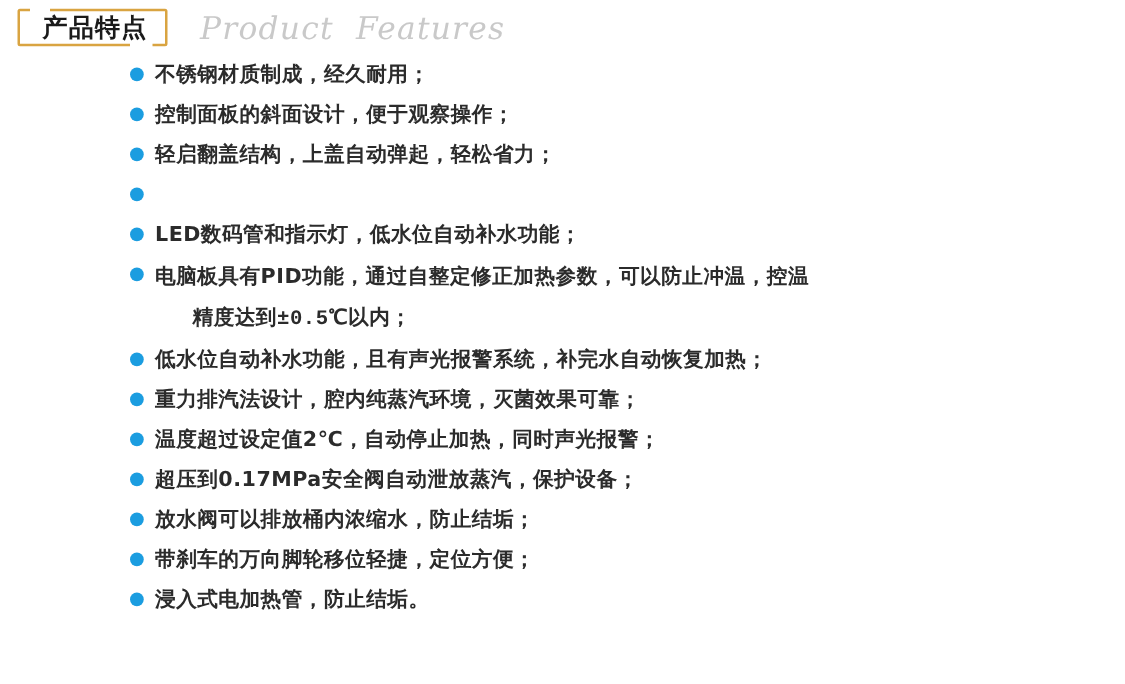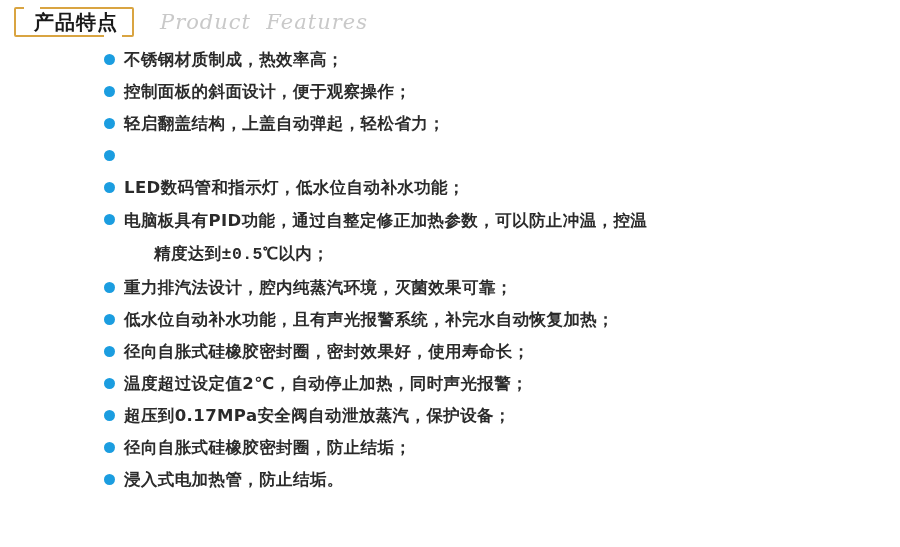--- a/index.html
+++ b/index.html
@@ -63,21 +63,21 @@
     color: #1a1a1a;
     letter-spacing: 1px;
     line-height: 1;
     position: relative;
     z-index: 2;
   }
   .title-en {
     margin-left: 26px;
     font-family: "DejaVu Serif", "Liberation Serif", serif;
     font-style: italic;
-    font-size: 21px;
+    font-size: 25px;
     color: #c9c9c9;
     letter-spacing: 1px;
     white-space: pre;
   }
   
   .features {
     margin: 0;
     padding: 0 0 0 104px;
     list-style: none;
   }
@@ -125,21 +125,21 @@
     <div class="title-frame" style="border-color: rgb(217, 164, 65);">
       <span class="title-cn">产品特点</span>
     </div>
     <span class="title-en" style="color: rgb(201, 201, 201);">Product  Features</span>
   </div>
 
   <ul class="features">
 
     <li class="feature">
       <span class="bullet" style="background: rgb(27, 157, 224);"></span>
-      <span class="feature-text">不锈钢材质制成，热效率高；</span>
+      <span class="feature-text">不锈钢材质制成，经久耐用；</span>
     </li>
 
     <li class="feature">
       <span class="bullet" style="background: rgb(27, 157, 224);"></span>
       <span class="feature-text">控制面板的斜面设计，便于观察操作；</span>
     </li>
 
     <li class="feature">
       <span class="bullet" style="background: rgb(27, 157, 224);"></span>
       <span class="feature-text">轻启翻盖结构，上盖自动弹起，轻松省力；</span>
@@ -157,48 +157,48 @@
     <li class="feature">
       <span class="bullet" style="background: rgb(27, 157, 224);"></span>
       <span class="feature-text wrap">
         <span>电脑板具有PID功能，通过自整定修正加热参数，可以防止冲温，控温</span>
         <span class="cont">精度达到±0.5℃以内；</span>
       </span>
     </li>
 
     <li class="feature">
       <span class="bullet" style="background: rgb(27, 157, 224);"></span>
+      <span class="feature-text">低水位自动补水功能，且有声光报警系统，补完水自动恢复加热；</span>
+    </li>
+
+    <li class="feature">
+      <span class="bullet" style="background: rgb(27, 157, 224);"></span>
       <span class="feature-text">重力排汽法设计，腔内纯蒸汽环境，灭菌效果可靠；</span>
     </li>
 
-    <li class="feature">
-      <span class="bullet" style="background: rgb(27, 157, 224);"></span>
-      <span class="feature-text">低水位自动补水功能，且有声光报警系统，补完水自动恢复加热；</span>
-    </li>
-
-    <li class="feature">
-      <span class="bullet" style="background: rgb(27, 157, 224);"></span>
-      <span class="feature-text">径向自胀式硅橡胶密封圈，密封效果好，使用寿命长；</span>
-    </li>
 
     <li class="feature">
       <span class="bullet" style="background: rgb(27, 157, 224);"></span>
       <span class="feature-text">温度超过设定值2℃，自动停止加热，同时声光报警；</span>
     </li>
 
     <li class="feature">
       <span class="bullet" style="background: rgb(27, 157, 224);"></span>
       <span class="feature-text">超压到0.17MPa安全阀自动泄放蒸汽，保护设备；</span>
     </li>
 
     <li class="feature">
       <span class="bullet" style="background: rgb(27, 157, 224);"></span>
-      <span class="feature-text">径向自胀式硅橡胶密封圈，防止结垢；</span>
-    </li>
-
+      <span class="feature-text">放水阀可以排放桶内浓缩水，防止结垢；</span>
+    </li>
+
+    <li class="feature">
+      <span class="bullet" style="background: rgb(27, 157, 224);"></span>
+      <span class="feature-text">带刹车的万向脚轮移位轻捷，定位方便；</span>
+    </li>
 
     <li class="feature">
       <span class="bullet" style="background: rgb(27, 157, 224);"></span>
       <span class="feature-text">浸入式电加热管，防止结垢。</span>
     </li>
 
   </ul>
 </div>
 
 </body></html>

